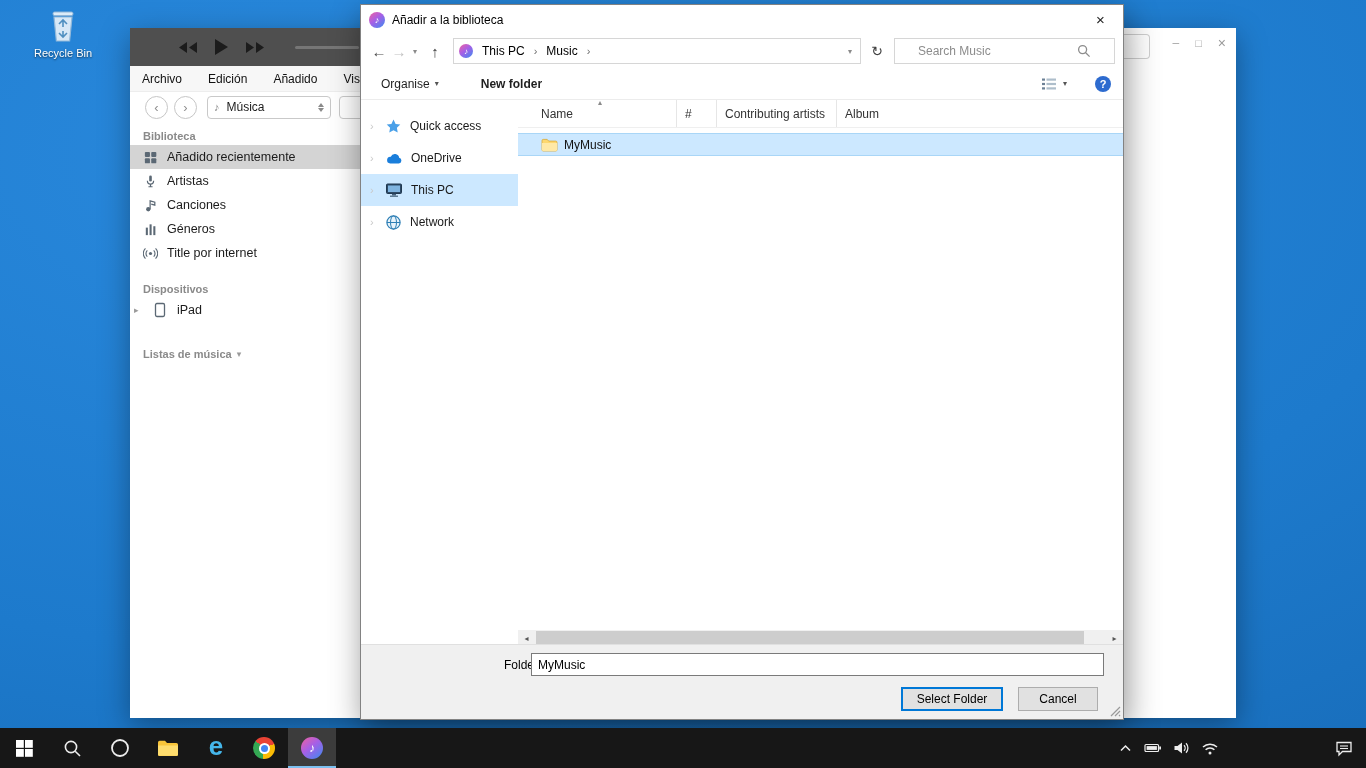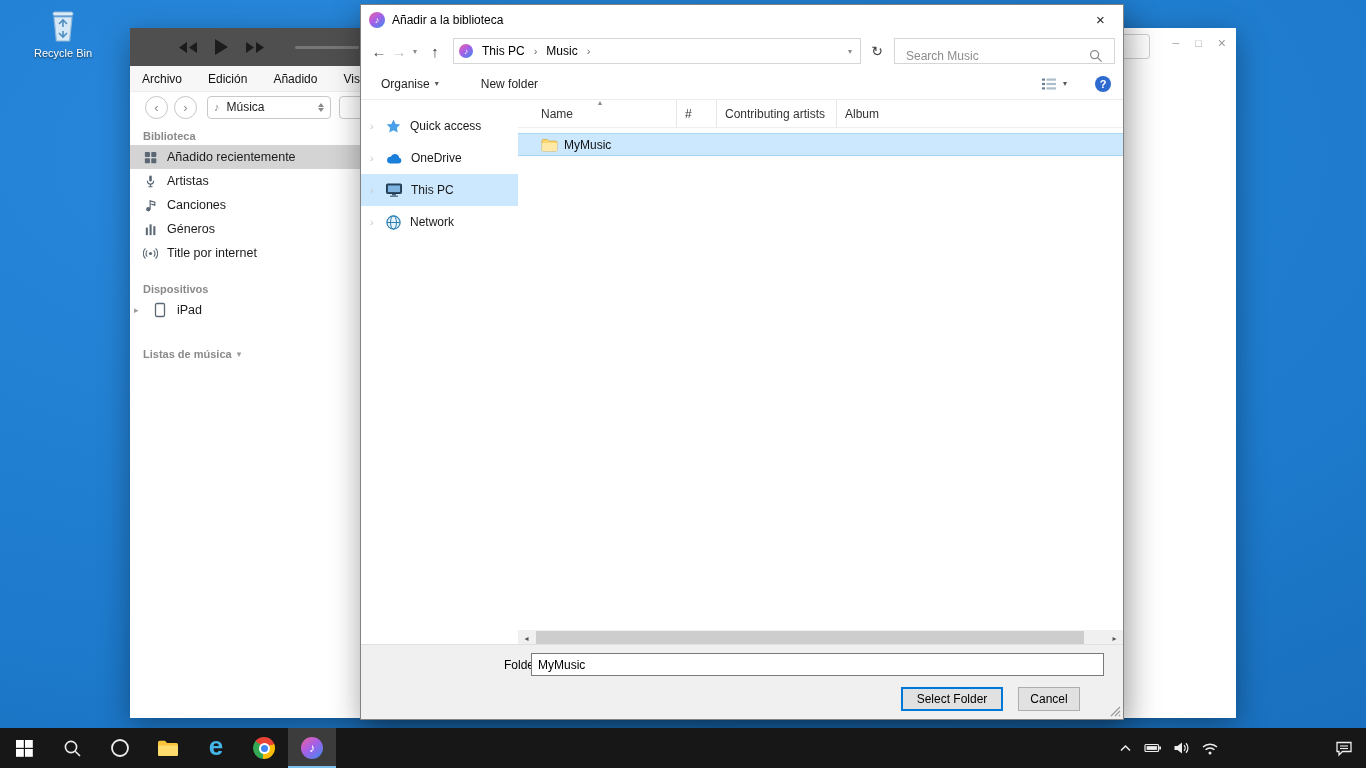--- a/index.html
+++ b/index.html
@@ -70,29 +70,29 @@
   .g-fwd  { color:#c2c2c2; }
   .g-dd   { width:12px; font-size:8px; color:#8a8a8a; }
   .g-up   { color:#404040; margin-left:4px; }
   .addr { height:26px; width:408px; border:1px solid #d6d6d6; margin-left:8px; display:flex;
           align-items:center; gap:4px; padding:0 5px; }
   .crumb { padding:0 5px; }
   .csep { color:#6d6d6d; font-size:11px; }
   .addr .tail { margin-left:auto; color:#8a8a8a; font-size:8px; padding-right:3px; }
   .refresh { width:26px; height:26px; display:flex; align-items:center; justify-content:center;
              color:#3f3f3f; font-size:14px; margin-left:3px; }
-  .srch { height:26px; flex:1; border:1px solid #d6d6d6; margin-left:4px; display:flex; align-items:flex-end;
-          padding:0 11px; }
+  .srch { height:26px; flex:1; border:1px solid #d6d6d6; margin-left:4px; display:flex; align-items:center;
+          padding:0 23px; }
   .srch input { border:none; outline:none; flex:1; font-size:12px; color:#333; }
   .srch input::placeholder { color:#8c8c8c; }
 
   .dlg-cmd { height:32px; display:flex; align-items:center; padding:0 12px 0 20px; border-bottom:1px solid #ececec; color:#1f1f1f; }
   .cmd-item { display:flex; align-items:center; gap:5px; }
   .cmd-item .car { font-size:8px; color:#555; }
-  .nf { margin-left:42px; }
+  .nf { margin-left:42px;font-weight:bold; }
   .cmd-right { margin-left:auto; display:flex; align-items:center; gap:6px; }
   .help { width:16px; height:16px; border-radius:50%; background:#2d6bcf; color:#fff; font-weight:bold;
           font-size:11px; display:flex; align-items:center; justify-content:center; margin-left:22px; }
 
   .dlg-body { position:absolute; top:95px; left:0; right:0; height:530px; display:flex; background:#fff; }
   .np { width:157px; flex:none; padding-top:10px; }
   .np-row { height:32px; display:flex; align-items:center; gap:8px; padding-left:24px; position:relative; color:#1a1a1a; }
   .np-row .chev { position:absolute; left:9px; color:#c9c9c9; font-size:11px; }
   .np-row.sel { background:#cce8ff; }
   .np-row svg { flex:none; }
@@ -114,21 +114,21 @@
   .sb-track { flex:1; position:relative; }
   .sb-thumb { position:absolute; left:1px; top:1px; bottom:1px; width:548px; background:#cdcdcd; }
 
   .dlg-foot { position:absolute; left:0; right:0; bottom:0; height:75px; background:#f0f0f0; border-top:1px solid #e0e0e0; }
   .f-label { position:absolute; left:143px; top:13px; color:#000; }
   .f-input { position:absolute; left:170px; top:8px; width:573px; height:23px; border:1px solid #7a7a7a;
              padding:0 6px; font-size:12px; color:#000; background:#fff; outline:none; }
   .btn { position:absolute; top:42px; height:24px; background:#e1e1e1; border:1px solid #adadad;
          font-size:12px; color:#000; display:flex; align-items:center; justify-content:center; }
   .btn.primary { left:540px; width:102px; border:2px solid #0078d7; }
-  .btn.cancel { left:657px; width:62px; }
+  .btn.cancel { left:657px; width:80px; }
   .grip { position:absolute; right:2px; bottom:2px; }
 
   
   .tb { position:absolute; left:0; bottom:0; width:1366px; height:40px; background:#171717; display:flex; z-index:60; }
   .tb-btn { width:48px; height:40px; display:flex; align-items:center; justify-content:center; position:relative; }
   .tb-btn.active { background:rgba(255,255,255,.16); box-shadow:inset 0 -2px 0 #7cc0f0; }
   .ie-e { color:#45b6ea; font-size:26px; font-weight:bold; line-height:1; position:relative; top:-2px; }
   .chrome { width:22px; height:22px; border-radius:50%;
             background:conic-gradient(from -50deg, #ea4335 0 33%, #fbbc05 33% 66%, #34a853 66% 100%);
             display:flex; align-items:center; justify-content:center; }

